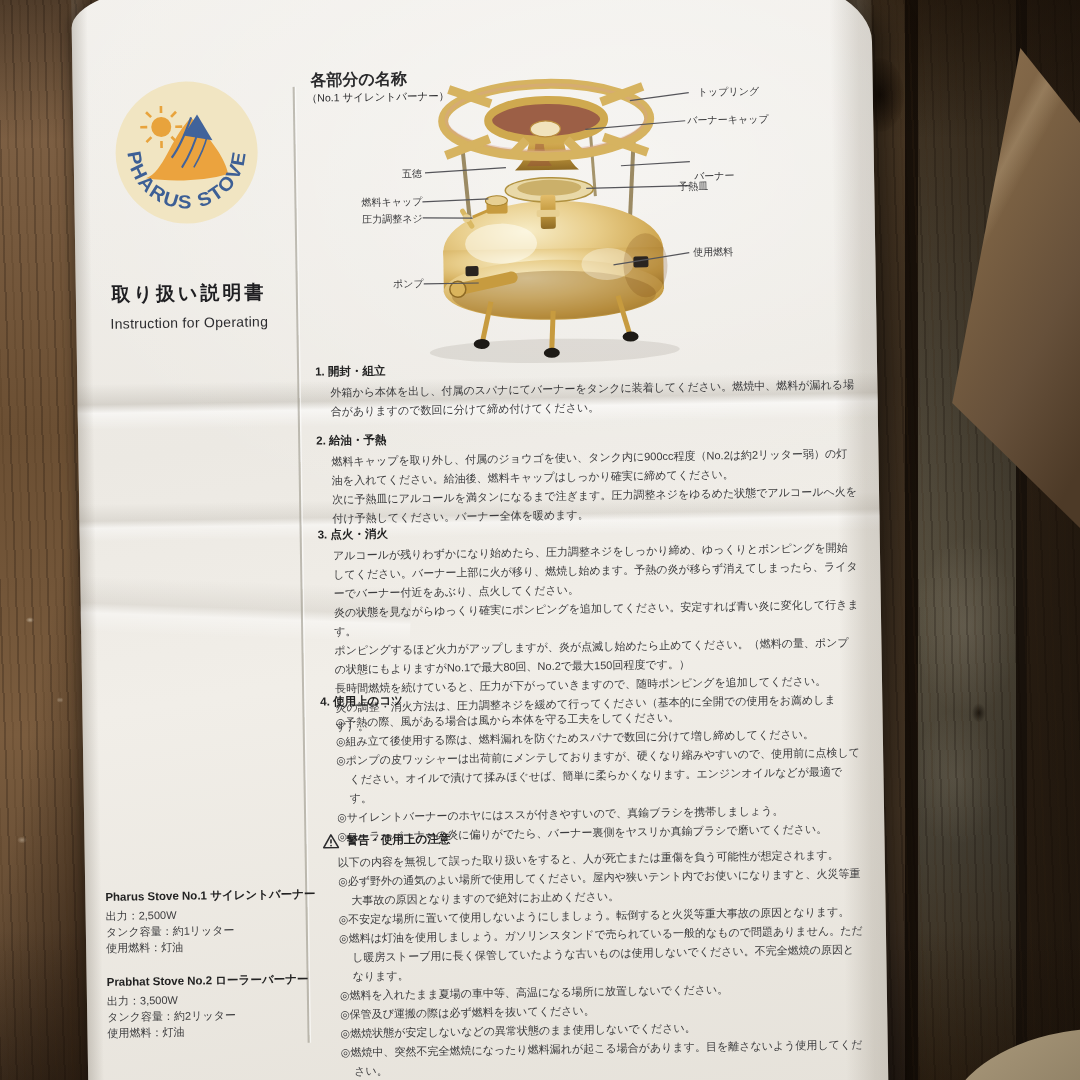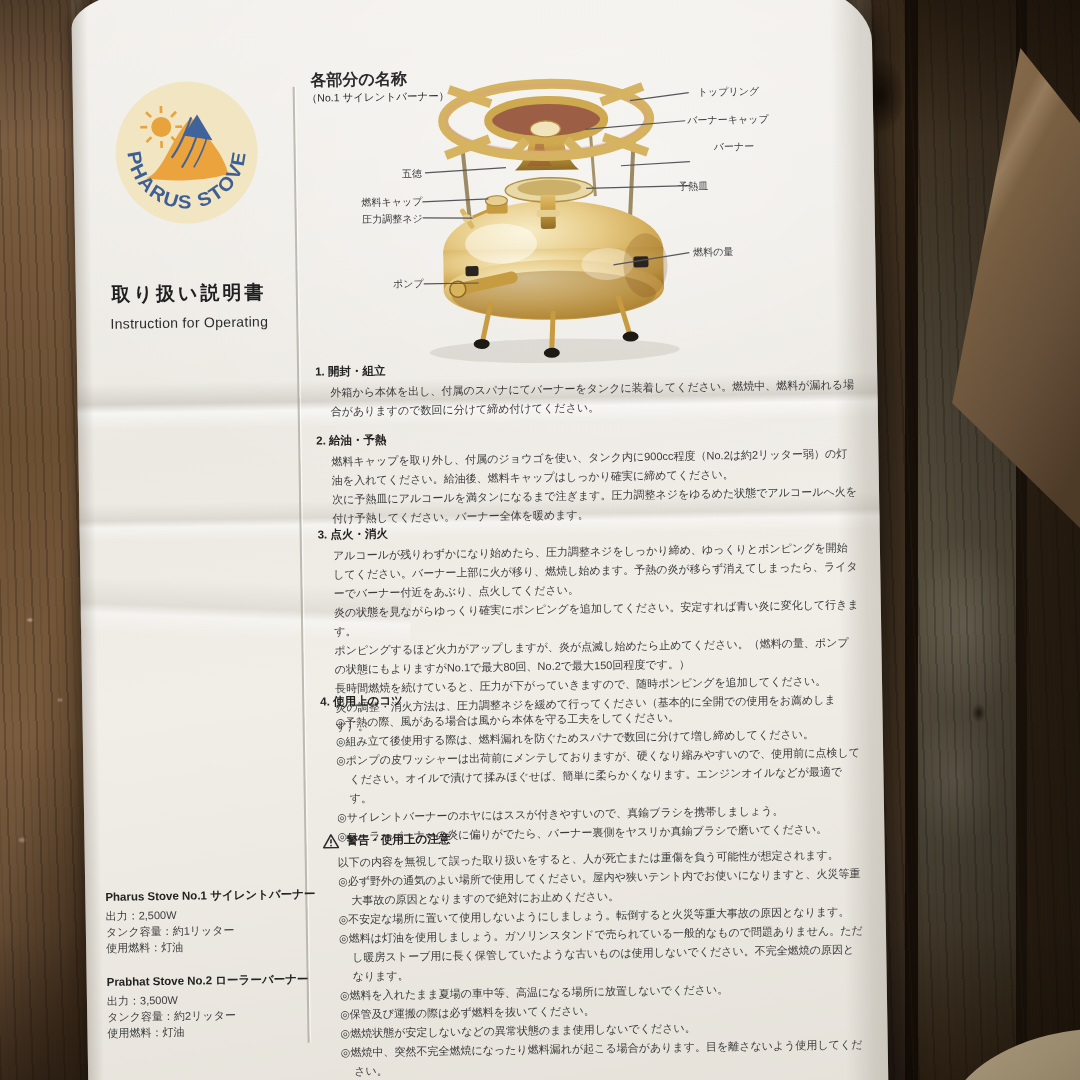--- a/index.html
+++ b/index.html
@@ -250,23 +250,23 @@
         <line x1="318" y1="207" x2="394" y2="196"></line>
         <line x1="131" y1="112" x2="212" y2="108"></line>
         <line x1="128" y1="141" x2="194" y2="139"></line>
         <line x1="128" y1="157" x2="178" y2="158"></line>
         <line x1="128" y1="223" x2="183" y2="223"></line>
       </g>
     </svg>
 
     <span class="lbl" style="left:377px;top:29px;margin-left:28px;">トップリング</span>
     <span class="lbl" style="left:394px;top:57px;">バーナーキャップ</span>
-    <span class="lbl" style="left:400px;top:84px;margin-left:20px;">バーナー</span>
+    <span class="lbl" style="left:400px;top:113px;">バーナー</span>
     <span class="lbl" style="left:384px;top:123px;">予熱皿</span>
-    <span class="lbl" style="left:398px;top:189px;">燃料の量</span>
+    <span class="lbl" style="left:398px;top:189px;">使用燃料</span>
     <span class="lbl lblL" style="top:106px;">五徳</span>
     <span class="lbl lblL" style="top:134px;">燃料キャップ</span>
     <span class="lbl lblL" style="top:151px;">圧力調整ネジ</span>
     <span class="lbl lblL" style="top:216px;">ポンプ</span>
   </div>
 
   <div class="sec s1">
     <p class="sec-h">1. 開封・組立</p>
     <div class="sec-b">
       <p>外箱から本体を出し、付属のスパナにてバーナーをタンクに装着してください。燃焼中、燃料が漏れる場合がありますので数回に分けて締め付けてください。</p>

